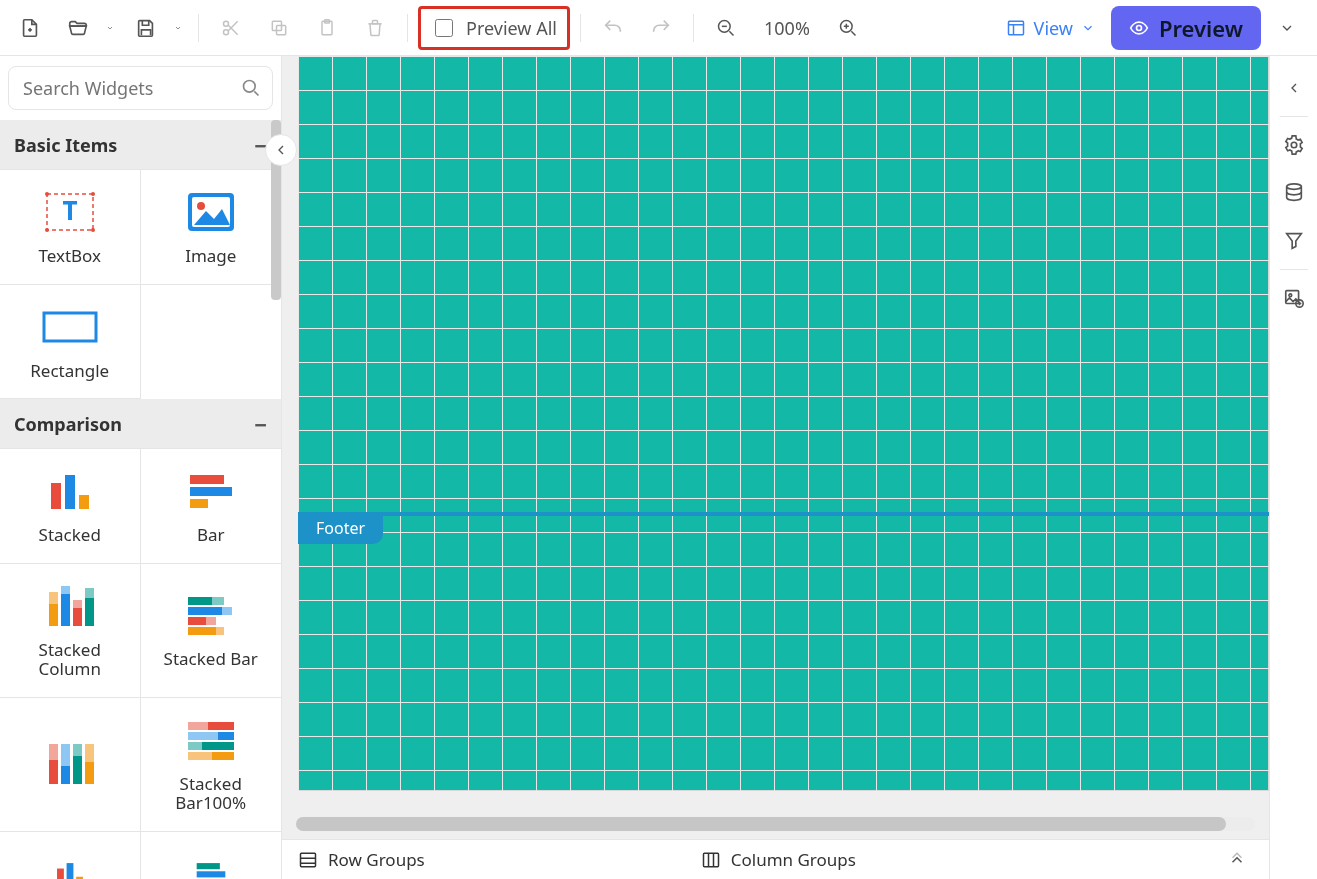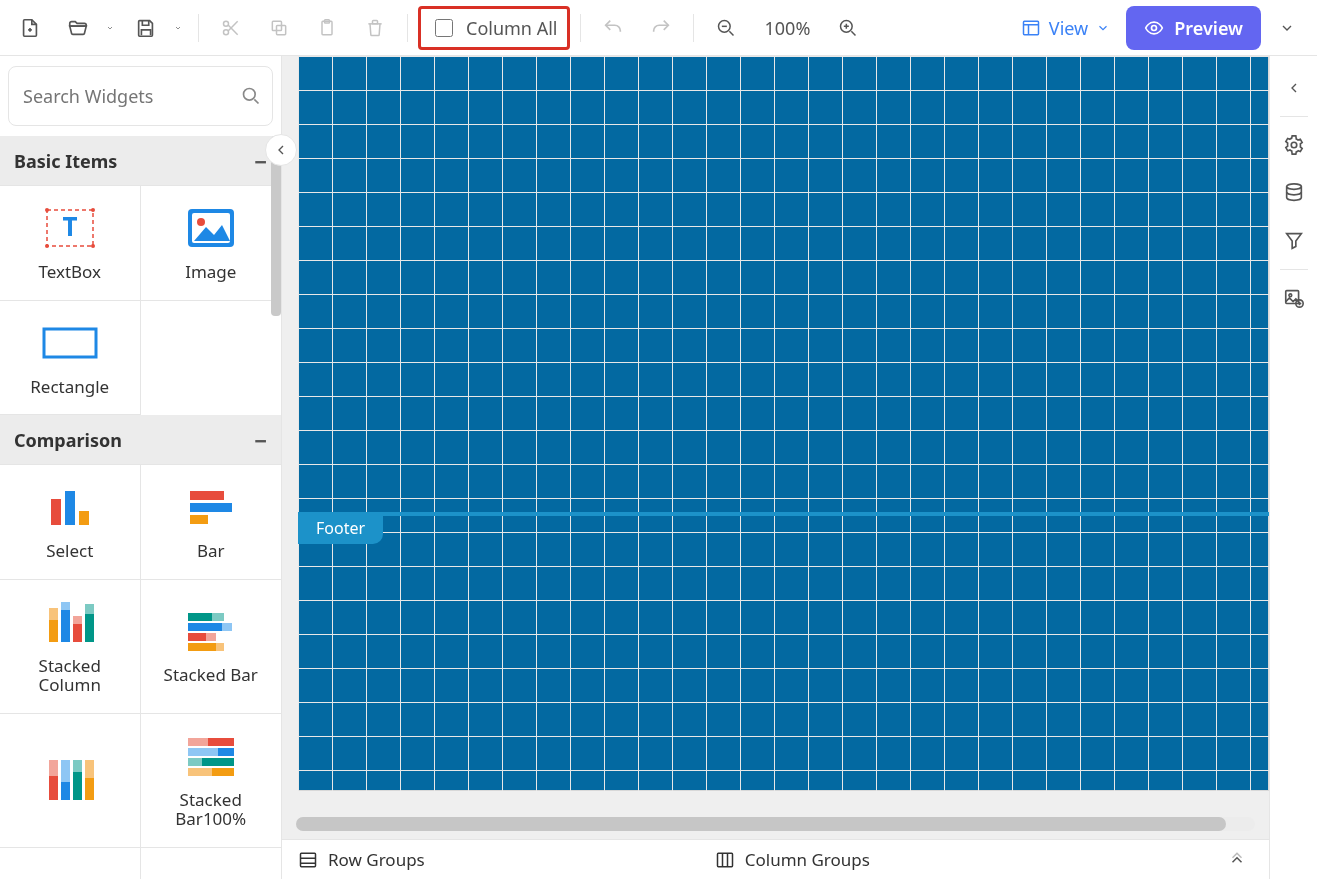--- a/index.html
+++ b/index.html
@@ -25,58 +25,58 @@
   .tb-btn.disabled{opacity:.35;pointer-events:none;}
   .tb-split{display:flex;align-items:center;}
   .tb-split .tb-chev{width:20px;height:44px;display:flex;align-items:center;justify-content:center;background:transparent;border:none;cursor:pointer;color:#555;}
   .tb-sep{width:1px;height:28px;background:var(--border);margin:0 6px;}
   .select-all{display:flex;align-items:center;gap:10px;padding:6px 10px;border:3px solid #d93025;border-radius:4px;height:44px;}
   .select-all input{width:18px;height:18px;}
   .select-all span{font-size:18px;color:#555;}
   .zoom-label{min-width:70px;text-align:center;font-size:18px;color:#555;}
   .tb-spacer{flex:1;}
   .view-btn{display:flex;align-items:center;gap:8px;height:44px;padding:0 12px;background:transparent;border:none;font-size:18px;color:#3b82f6;cursor:pointer;border-radius:6px;}
-  .preview-btn{display:flex;align-items:center;gap:10px;height:44px;padding:0 18px;background:var(--accent2);color:#ffffff;border:none;border-radius:8px;font-size:18px;font-weight:600;cursor:pointer;}
+  .preview-btn{display:flex;align-items:center;gap:10px;height:44px;padding:0 18px;background:var(--accent2);color:#0f172a;border:none;border-radius:8px;font-size:22px;font-weight:600;cursor:pointer;}
   svg{display:block;}
 
   
   .body{flex:1;display:flex;min-height:0;}
 
   
   .sidebar{width:var(--sidebar-w);border-right:1px solid var(--border);display:flex;flex-direction:column;min-height:0;position:relative;}
   .search-wrap{padding:10px 8px;}
   .search{position:relative;}
-  .search input{width:100%;height:60px;border:1px solid var(--border);border-radius:8px;padding:0 40px 0 14px;font-size:18px;color:#555;outline:none;}
+  .search input{width:100%;height:44px;border:1px solid var(--border);border-radius:8px;padding:0 40px 0 14px;font-size:18px;color:#555;outline:none;}
   .search .sicon{position:absolute;right:12px;top:50%;transform:translateY(-50%);color:#888;}
   .collapse-btn{position:absolute;right:-16px;top:78px;width:32px;height:32px;border-radius:50%;border:1px solid var(--border);background:#fff;display:flex;align-items:center;justify-content:center;cursor:pointer;z-index:5;color:#555;}
 
   .widget-scroll{flex:1;overflow:hidden;position:relative;}
   .scroll-ind{position:absolute;right:0;top:0;width:10px;height:180px;background:#c9c9c9;border-radius:4px;}
 
   .section-head{height:50px;background:#ececec;display:flex;align-items:center;justify-content:space-between;padding:0 14px;font-weight:700;font-size:18px;border-bottom:1px solid var(--border);}
   .section-head .minus{font-size:22px;color:#555;cursor:pointer;line-height:0;}
   .grid2{display:grid;grid-template-columns:1fr 1fr;}
   .widget{border-right:1px solid var(--border);border-bottom:1px solid var(--border);display:flex;flex-direction:column;align-items:center;justify-content:center;gap:10px;padding:18px 6px;cursor:grab;font-size:17px;color:#333;}
   .widget:nth-child(2n){border-right:none;}
   .widget .thumb{width:60px;height:48px;display:flex;align-items:center;justify-content:center;}
   .widget .tlabel{text-align:center;line-height:1.15;}
 
   
   .center{flex:1;display:flex;flex-direction:column;min-height:0;background:#efefef;}
   .canvas-host{flex:1;position:relative;overflow:hidden;}
-  .canvas{position:absolute;left:16px;top:0;right:0;bottom:48px;background:#0369a1;box-shadow:0 0 0 1px #d8d8d8 inset;text-align:right;}
+  .canvas{position:absolute;left:16px;top:0;right:0;bottom:48px;background:#14b8a6;box-shadow:0 0 0 1px #d8d8d8 inset;text-align:right;}
   .gridbg{position:absolute;inset:0;background-image:
       linear-gradient(to right,#e8e8e8 1px,transparent 1px),
       linear-gradient(to bottom,#e8e8e8 1px,transparent 1px);
      background-size:34px 34px;}
   .footer-bar{position:absolute;left:0;right:0;top:456px;height:4px;background:#1c92c9;}
   .footer-tab{position:absolute;left:0;top:456px;height:32px;padding:0 18px;background:#1c92c9;color:#fff;font-size:16px;display:flex;align-items:center;border-bottom-right-radius:10px;}
   .hscroll{position:absolute;left:14px;right:14px;bottom:8px;height:14px;background:#ececec;border-radius:8px;}
   .hscroll .thumb{position:absolute;left:0;top:0;height:100%;width:97%;background:#c6c6c6;border-radius:8px;}
-  .status{height:var(--footer-h);border-top:1px solid var(--border);background:#fff;display:flex;align-items:center;gap:30px;padding:0 16px;font-size:17px;color:#333;}
+  .status{height:var(--footer-h);border-top:1px solid var(--border);background:#fff;display:flex;align-items:center;gap:16px;padding:0 16px;font-size:17px;color:#333;}
   .status .grp{display:flex;align-items:center;gap:10px;}
   .status .spacer{flex:1;}
   .status .col{margin-left:260px;}
 
   
   .rail{width:var(--rail-w);border-left:1px solid var(--border);display:flex;flex-direction:column;align-items:center;padding-top:10px;gap:4px;}
   .rail-btn{width:40px;height:44px;border:none;background:transparent;display:flex;align-items:center;justify-content:center;border-radius:6px;cursor:pointer;color:#555;}
   .rail-sep{height:1px;width:28px;background:var(--border);margin:2px 0;}
 </style>
 </head>
@@ -149,21 +149,21 @@
           <path d="M4 7h16"></path>
           <path d="M10 3h4a1 1 0 0 1 1 1v3H9V4a1 1 0 0 1 1-1z"></path>
           <path d="M6 7l1 13a1 1 0 0 0 1 1h8a1 1 0 0 0 1-1l1-13"></path>
         </svg>
     </button>
 
     <div class="tb-sep"></div>
 
     <label class="select-all">
       <input type="checkbox" style="">
-      <span>Column All</span>
+      <span>Preview All</span>
     </label>
 
     <div class="tb-sep"></div>
 
     <button class="tb-btn disabled">
       <svg width="22" height="22" viewBox="0 0 24 24" fill="none" stroke="currentColor" stroke-width="1.8">
           <path d="M9 14L4 9l5-5"></path>
           <path d="M4 9h10a6 6 0 0 1 6 6v1"></path>
         </svg>
     </button>
@@ -288,21 +288,21 @@
         </div>
         <div class="grid2">
           <div class="widget">
             <div class="thumb">
               <svg width="54" height="44" viewBox="0 0 54 44">
                   <rect x="8" y="14" width="10" height="26" fill="#e74c3c"></rect>
                   <rect x="22" y="6" width="10" height="34" fill="#1e88e5"></rect>
                   <rect x="36" y="26" width="10" height="14" fill="#f39c12"></rect>
                 </svg>
             </div>
-            <span class="tlabel">Select</span>
+            <span class="tlabel">Stacked</span>
           </div>
           <div class="widget">
             <div class="thumb">
               <svg width="54" height="44" viewBox="0 0 54 44">
                   <rect x="6" y="6" width="34" height="9" fill="#e74c3c"></rect>
                   <rect x="6" y="18" width="42" height="9" fill="#1e88e5"></rect>
                   <rect x="6" y="30" width="18" height="9" fill="#f39c12"></rect>
                 </svg>
             </div>
             <span class="tlabel">Bar</span>

